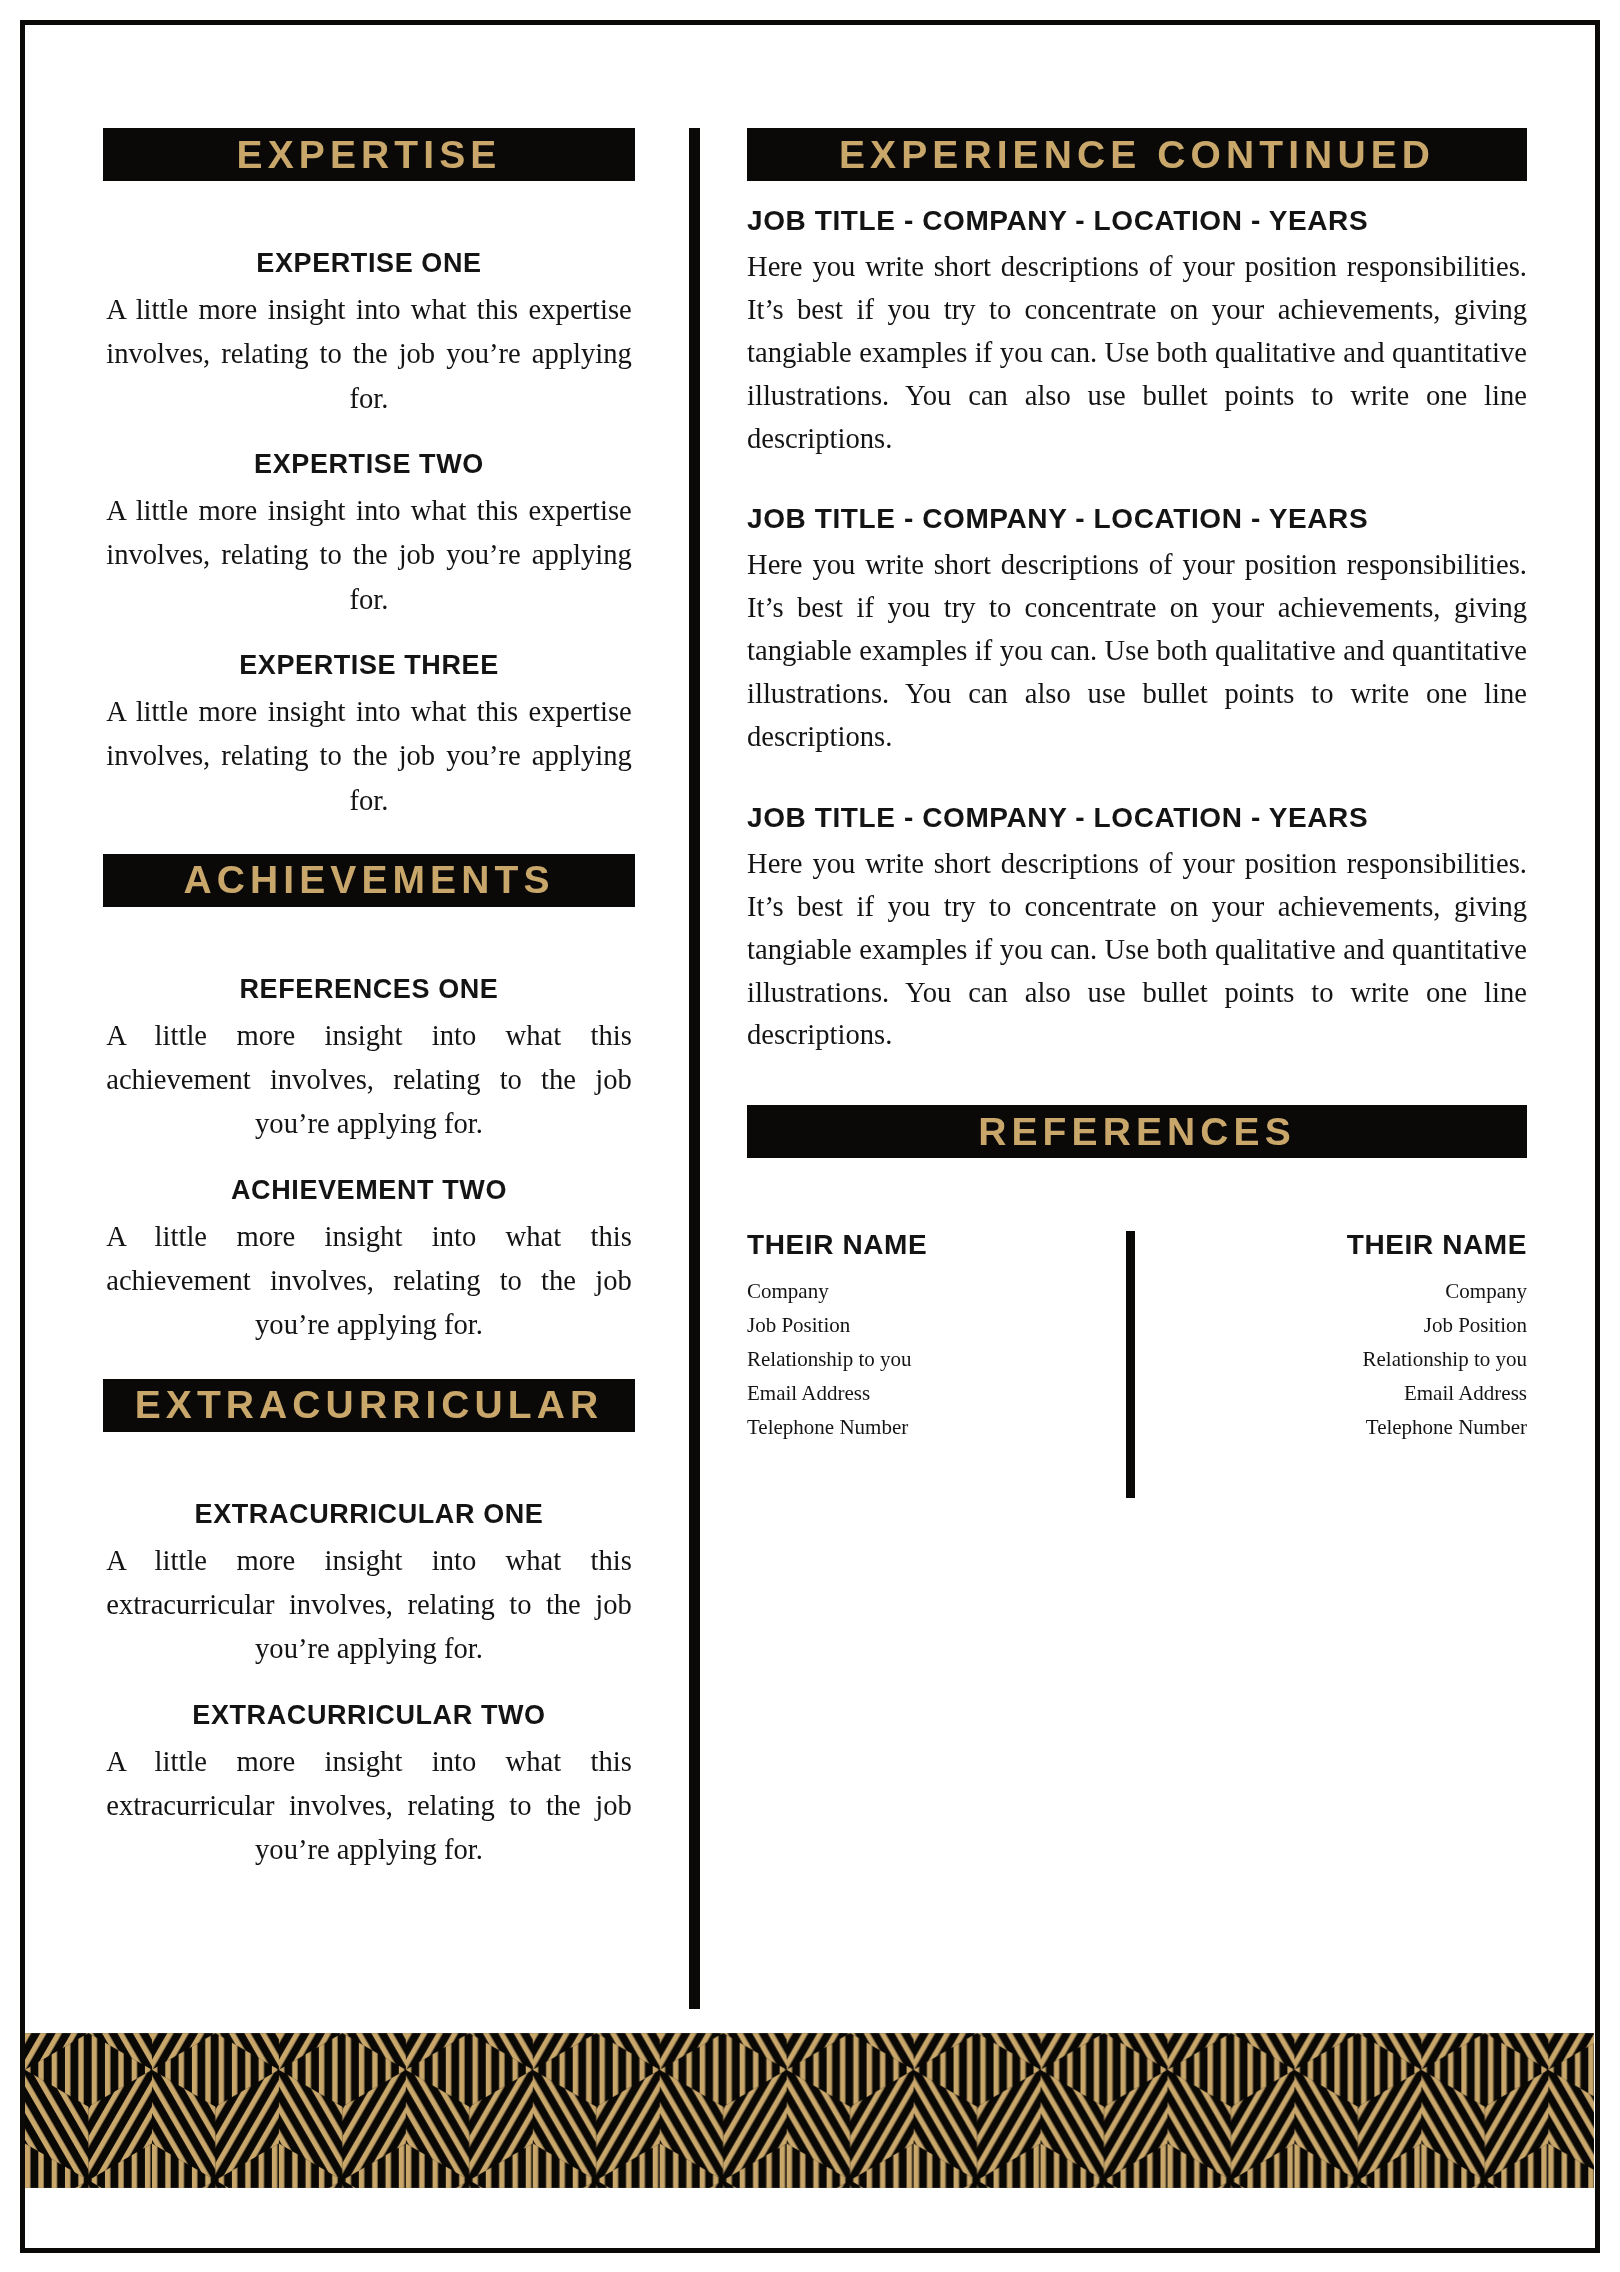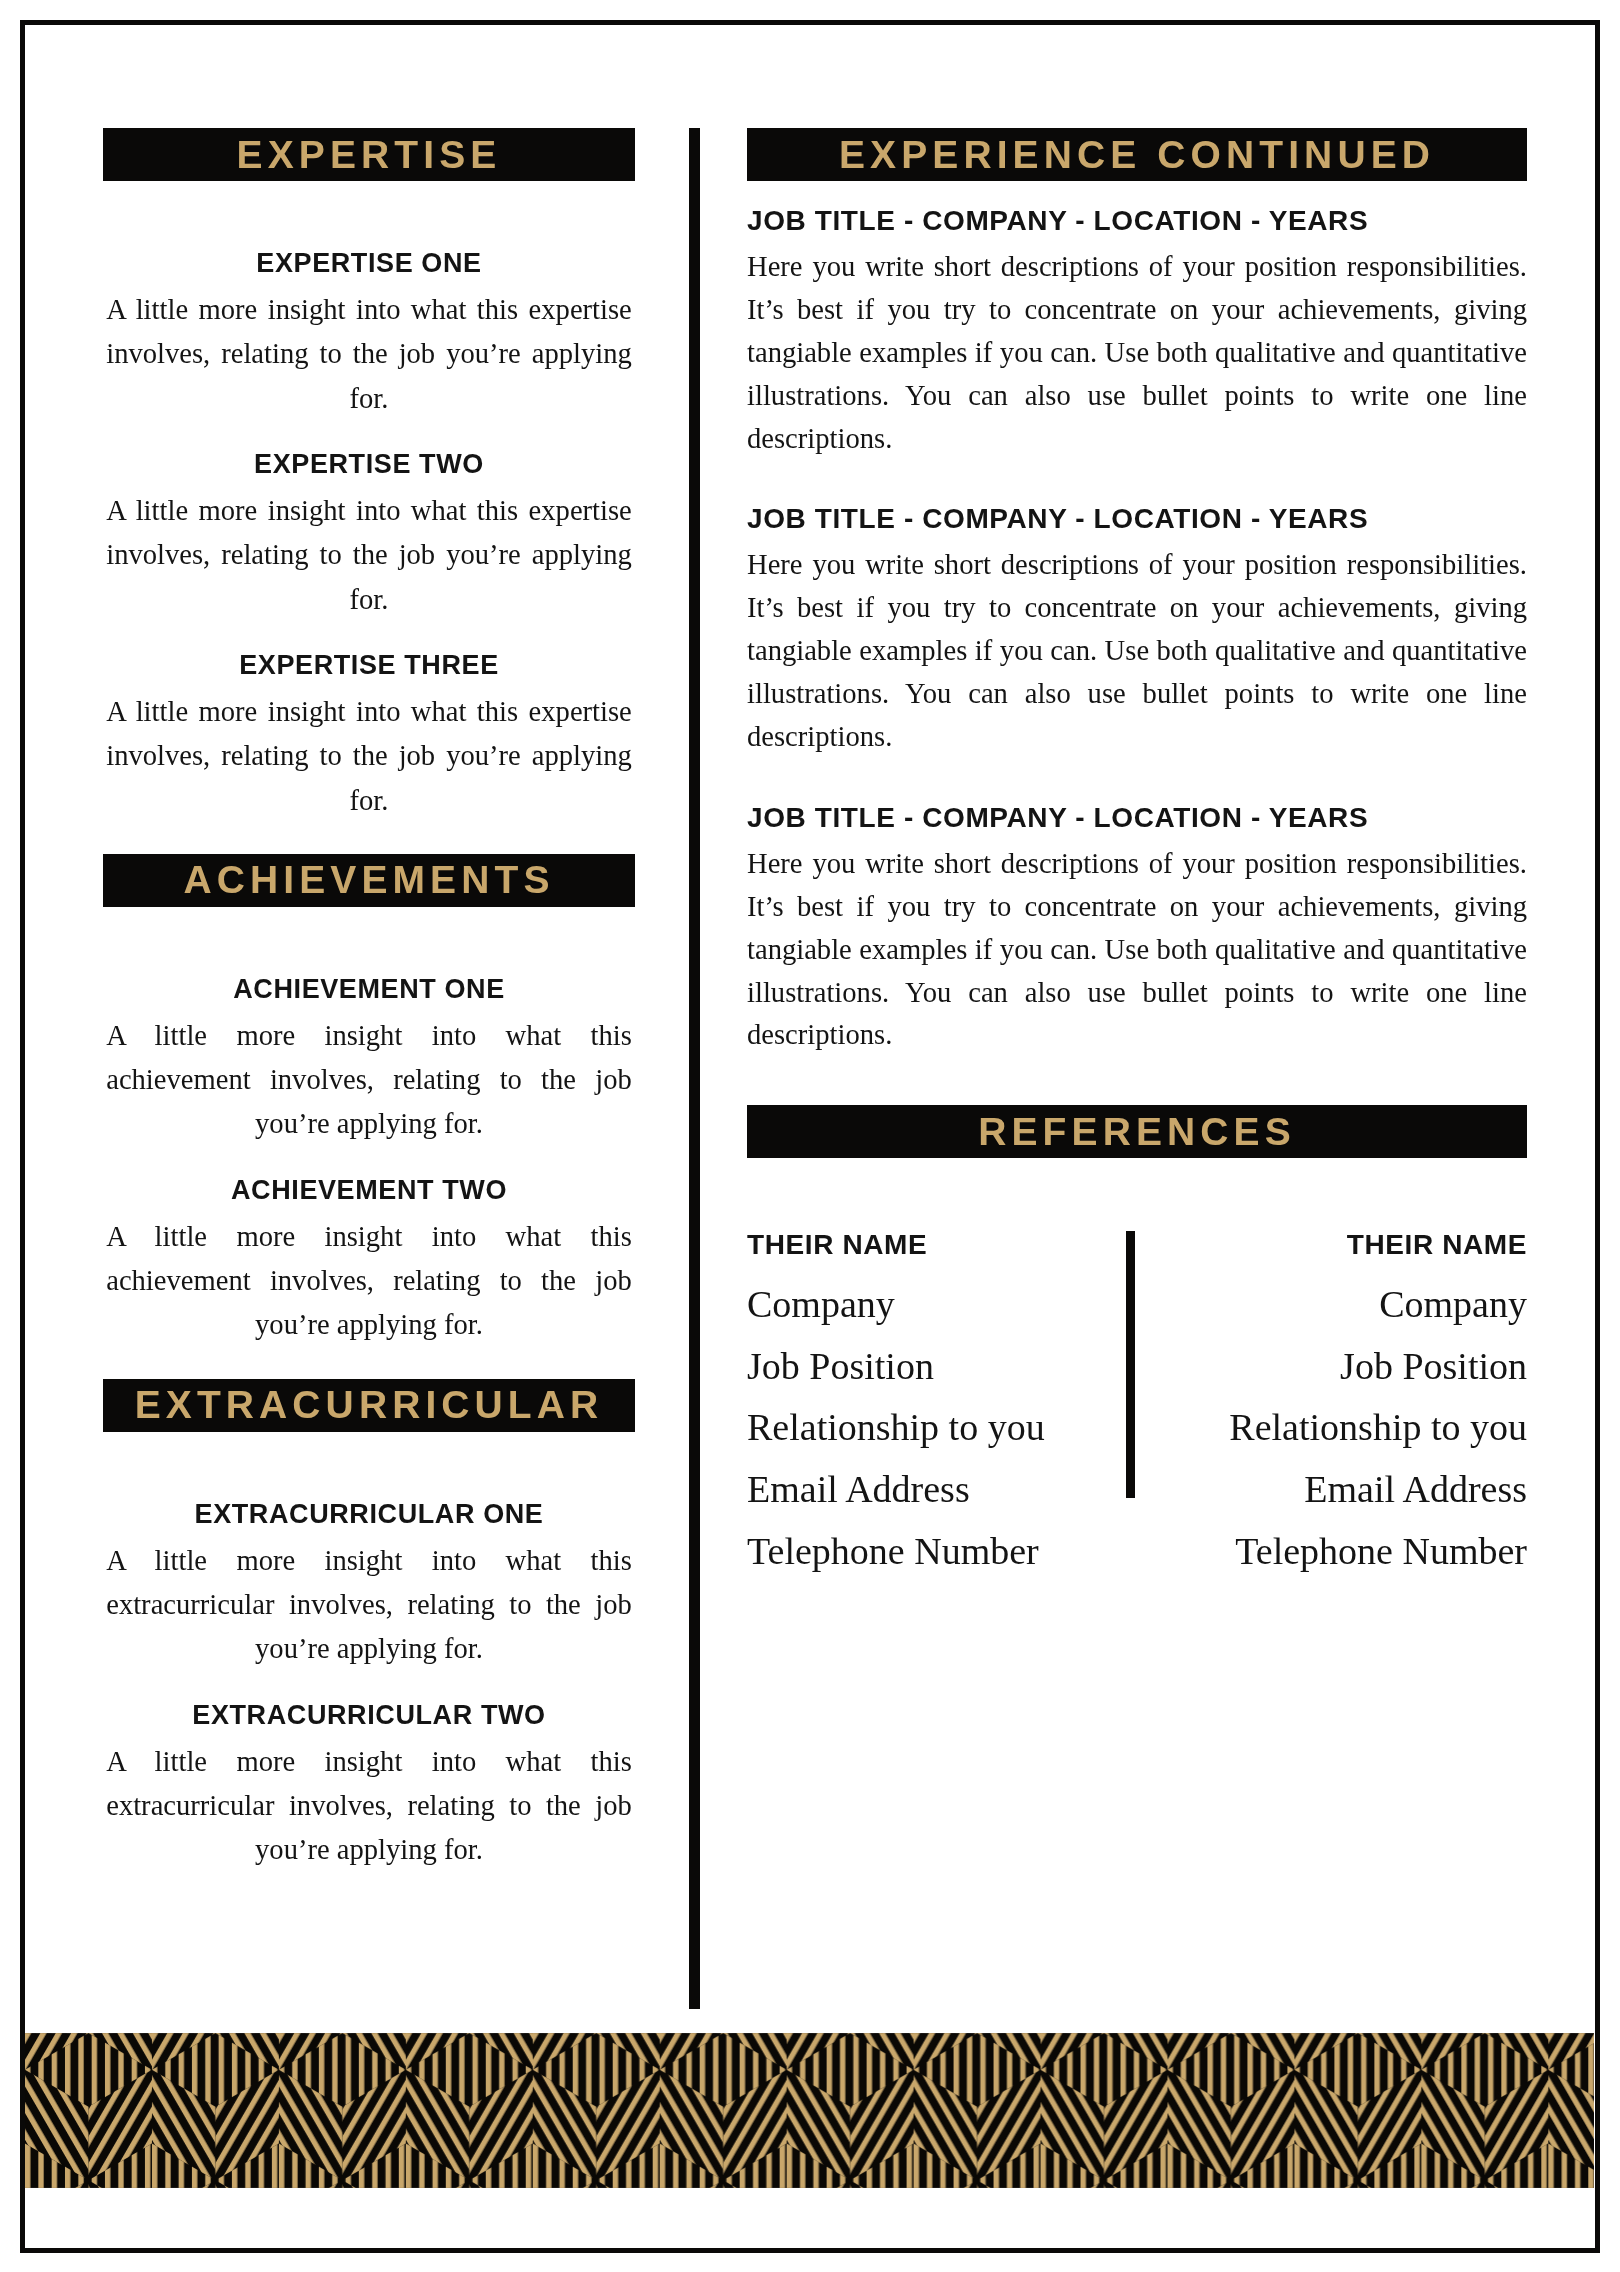--- a/index.html
+++ b/index.html
@@ -122,21 +122,21 @@
   .ref-col { width: 355px; }
   .ref-col h3 {
     margin: 0 0 13px 0;
     font-size: 28px;
     font-weight: 700;
     letter-spacing: 0.6px;
     color: #141414;
   }
   .ref-col .ref-line {
     font-family: "Liberation Serif", "DejaVu Serif", serif;
-    font-size: 38px;
+    font-size: 21px;
     line-height: 1.62;
     color: #141414;
   }
   .ref-col.right { text-align: right; }
   
   .pattern-band {
     position: absolute;
     left: 25.4px;
     top: 2033px;
     width: 1569px;
@@ -168,21 +168,21 @@
         <h3>EXPERTISE THREE</h3>
         <p>A little more insight into what this expertise involves, relating to the job you’re applying for.</p>
       </div>
     </section>
 
     <section class="sect-left">
       <div class="bar">
         <span>ACHIEVEMENTS</span>
       </div>
       <div class="sub-item">
-        <h3>ACHIEVEMENT ONE</h3>
+        <h3>REFERENCES ONE</h3>
         <p>A little more insight into what this achievement involves, relating to the job you’re applying for.</p>
       </div>
       <div class="sub-item">
         <h3>ACHIEVEMENT TWO</h3>
         <p>A little more insight into what this achievement involves, relating to the job you’re applying for.</p>
       </div>
     </section>
 
     <section class="sect-left">
       <div class="bar">

